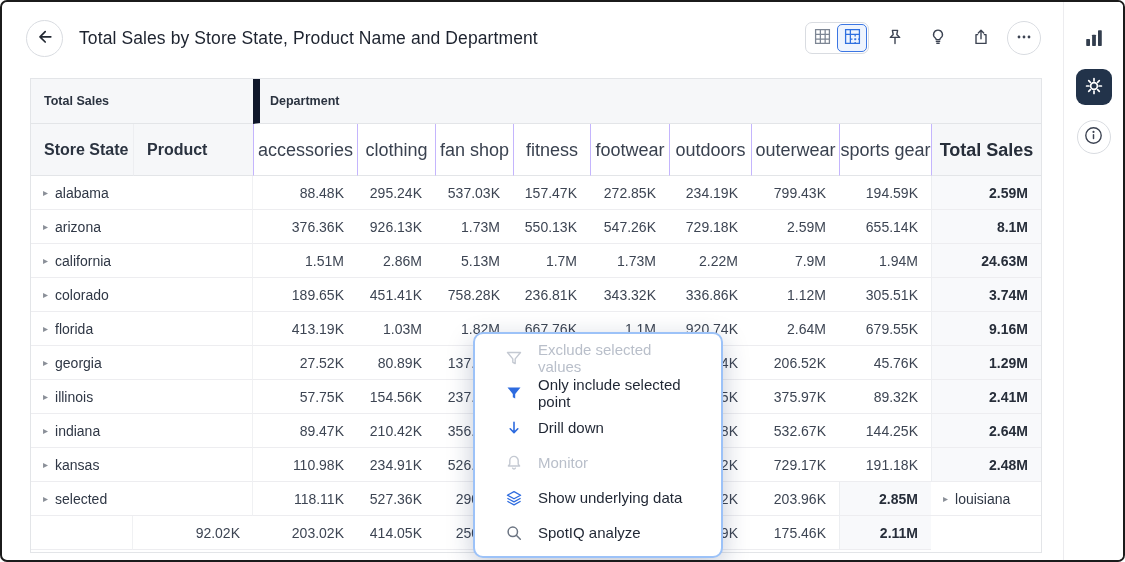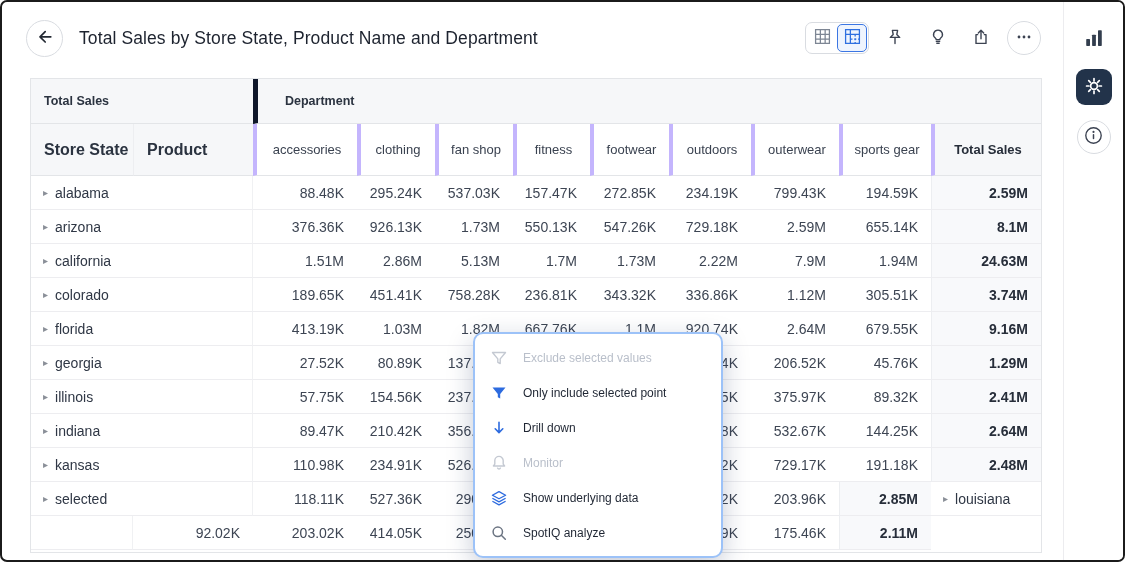--- a/index.html
+++ b/index.html
@@ -56,25 +56,25 @@
   .tbl {
     position: absolute; left: 28px; top: 76px; width: 1012px; height: 475px;
     border: 1px solid #e3e5e8; background: #fff; overflow: hidden;
   }
   .grid { display: grid; grid-template-columns: 102px 120px 104px 78px 78px 77px 79px 82px 88px 92px 110px; }
   .h1 {
     height: 45px; line-height: 45px; background: #f6f7f9;
     border-bottom: 1px solid #e3e5e8; font-weight: bold; font-size: 12.5px; color: #2b3340;
   }
   .h1.corner { grid-column: 1 / 3; padding-left: 13px; }
-  .h1.group  { grid-column: 3 / 12; padding-left: 27px; border-left: 5px solid #0f172a; }
+  .h1.group  { grid-column: 3 / 12; padding-left: 10px; border-left: 7px solid #0f172a; }
   .h2 {
     height: 52px; line-height: 52px; background: #fff; text-align: center;
-    font-size: 13px; color: #3a4250;
-    border-bottom: 1px solid #e3e5e8; border-left: 4px solid #c4b5fd; cursor: pointer;
+    font-size: 18px; color: #3a4250;
+    border-bottom: 1px solid #e3e5e8; border-left: 1px solid #c4b5fd; cursor: pointer;
   }
   .h2.frozen {
     background: #f6f7f9; font-weight: bold; font-size: 16px; color: #2b3340;
     text-align: left; padding-left: 13px; border-left: none;
   }
   .h2.frozen + .h2.frozen { border-left: 1px solid #edeef1; }
   .h2.tot { font-weight: bold; background: #f6f7f9; color: #272e3a; }
   .c {
     height: 34px; line-height: 34px; border-bottom: 1px solid #ededf0;
     font-size: 14px; color: #3d4553; background: #fff; white-space: nowrap; overflow: hidden;
@@ -85,22 +85,22 @@
   .c.prodcell { border-right: 1px solid #f0f1f3; }
   .c.totcell { font-weight: bold; background: #f8f9fb; color: #272e3a; border-left: 1px solid #eceef1; }
   
   .ctx-menu {
     position: absolute; left: 471px; top: 330px; width: 250px;
     background: #fff; border: 2px solid #9cc2f8; border-radius: 10px;
     box-shadow: 0 8px 26px rgba(25, 45, 90, 0.25);
     padding: 6px 0; z-index: 10;
   }
   .menu-item {
-    display: flex; align-items: center; gap: 15px; height: 35px; padding: 0 15px;
-    font-size: 12px; color: #1f2633; cursor: pointer;
+    display: flex; align-items: center; gap: 15px; height: 35px; padding: 0 30px;
+    font-size: 15px; color: #1f2633; cursor: pointer;
   }
   .menu-item.disabled { color: #b9bfca; cursor: default; }
   .mi-icon { width: 18px; height: 18px; display: flex; align-items: center; justify-content: center; flex: 0 0 auto; }
   .tone-blue  { color: #2d6bdf; }
   .tone-gray  { color: #c4c9d2; }
   .tone-slate { color: #6b7482; }
 </style>
 </head>
 <body>
 

